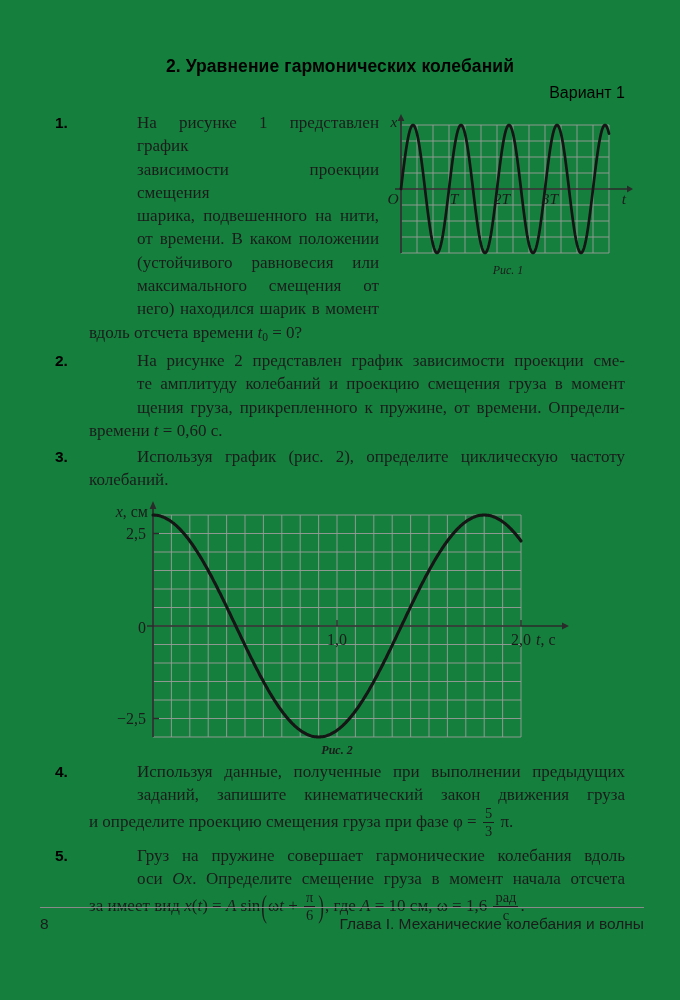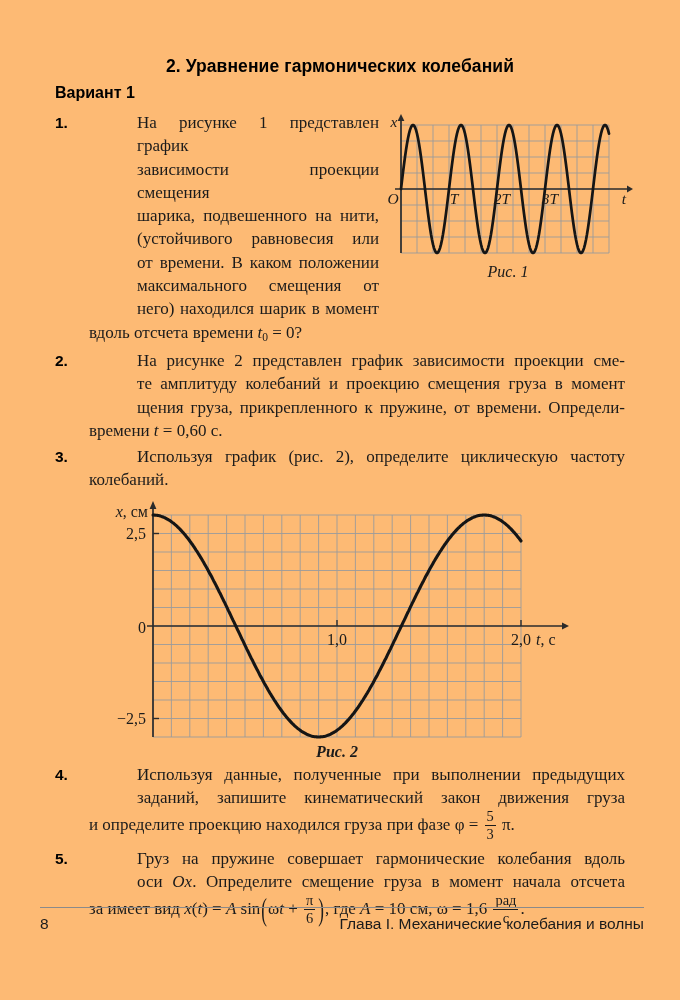--- a/index.html
+++ b/index.html
@@ -1,34 +1,34 @@
 <!DOCTYPE html>
 <html><head>
 <meta charset="utf-8">
 <style>
   html,body{margin:0;padding:0;background:#ffffff;}
   .page{
-    position:relative;width:680px;height:1000px;background:#fdba74;
+    position:relative;width:680px;height:1000px;background:#15803d;
     box-sizing:border-box;padding:56px 55px 0 55px;
     font-family:"Liberation Serif",serif;color:#1b1b1b;overflow:hidden;
   }
   .title{font-family:"Liberation Sans",sans-serif;font-weight:700;font-size:17.5px;
     text-align:center;color:#000;margin:0 0 7px 0;letter-spacing:0.1px;}
-  .variant{font-family:"Liberation Sans",sans-serif;font-weight:700;font-size:16px;
-    text-align:left;color:#000;margin:0 0 9px 0;}
+  .variant{font-family:"Liberation Sans",sans-serif;font-weight:400;font-size:16px;
+    text-align:right;color:#000;margin:0 0 9px 0;}
   .problem{display:flex;margin-bottom:3px;}
   .pnum{flex:none;width:34px;font-family:"Liberation Sans",sans-serif;font-weight:700;
     font-size:15.5px;color:#000;padding-top:3px;}
   .ptext{flex:1;font-size:17px;line-height:23.3px;}
   .tline{min-height:23.3px;}
   .tline.just{text-align:justify;text-align-last:justify;margin-left:48px;}
   .p1 .ptext{flex:none;width:290px;}
   .fig1wrap{flex:none;width:254px;margin-left:2px;}
   figure{margin:0;}
-  figcaption{font-style:italic;font-size:16px;text-align:center;color:#1b1b1b;margin-top:-2px;}
+  figcaption{font-style:italic;font-size:12px;text-align:center;color:#1b1b1b;margin-top:-2px;}
   .fig2wrap{margin:5px 0 2px 3px;width:520px;}
   .fig2wrap figcaption{box-sizing:border-box;width:520px;padding-left:38px;font-weight:bold;}
   .it{font-style:italic;}
   .sub{font-size:0.68em;position:relative;top:0.28em;}
   .frac{display:inline-flex;flex-direction:column;text-align:center;vertical-align:middle;
     font-size:0.85em;line-height:1.15;margin:0 2px;position:relative;top:-1px;}
   .frac .fn{border-bottom:1.2px solid #1b1b1b;padding:0 2px;}
   .frac .fd{padding:0 2px;}
   .bigp{display:inline-block;transform:scaleY(1.9);vertical-align:middle;margin:0 1px;
     position:relative;top:-1px;}
@@ -44,22 +44,22 @@
 
   <div class="title">2. Уравнение гармонических колебаний</div>
   <div class="variant">Вариант 1</div>
 
   <div class="problem p1">
     <div class="pnum">1.</div>
     <div class="ptext">
         <div class="tline just"><span>На рисунке 1 представлен график</span></div>
         <div class="tline just"><span>зависимости проекции смещения</span></div>
         <div class="tline just"><span>шарика, подвешенного на нити,</span></div>
+        <div class="tline just"><span>от времени. В каком положении</span></div>
         <div class="tline just"><span>(устойчивого равновесия или</span></div>
-        <div class="tline just"><span>от времени. В каком положении</span></div>
         <div class="tline just"><span>максимального смещения от</span></div>
         <div class="tline just"><span>него) находился шарик в момент</span></div>
         <div class="tline"><span>вдоль отсчета времени </span><span class="it">t</span><span class="sub">0</span><span> = 0?</span></div>
       </div>
     <figure class="fig1wrap">
       <svg id="fig1-svg" width="254" height="150">
           <line x1="20" y1="14" x2="20" y2="142" stroke="#9b9b9b" stroke-width="0.9"></line>
           <line x1="36" y1="14" x2="36" y2="142" stroke="#9b9b9b" stroke-width="0.9"></line>
           <line x1="52" y1="14" x2="52" y2="142" stroke="#9b9b9b" stroke-width="0.9"></line>
           <line x1="68" y1="14" x2="68" y2="142" stroke="#9b9b9b" stroke-width="0.9"></line>
@@ -170,21 +170,21 @@
         <text x="478" y="148" font-size="16" text-anchor="start"><tspan font-style="italic">t</tspan><tspan>, с</tspan></text>
       </svg>
     <figcaption>Рис. 2</figcaption>
   </figure>
 
   <div class="problem">
     <div class="pnum">4.</div>
     <div class="ptext">
         <div class="tline just"><span>Используя данные, полученные при выполнении предыдущих</span></div>
         <div class="tline just"><span>заданий, запишите кинематический закон движения груза</span></div>
-        <div class="tline"><span>и определите проекцию находился груза при фазе φ = </span><span class="frac">
+        <div class="tline"><span>и определите проекцию смещения груза при фазе φ = </span><span class="frac">
             <span class="fn">5</span>
             <span class="fd">3</span>
           </span><span> π.</span></div>
       </div>
   </div>
 
   <div class="problem">
     <div class="pnum">5.</div>
     <div class="ptext">
         <div class="tline just"><span>Груз на пружине совершает гармонические колебания вдоль</span></div>

